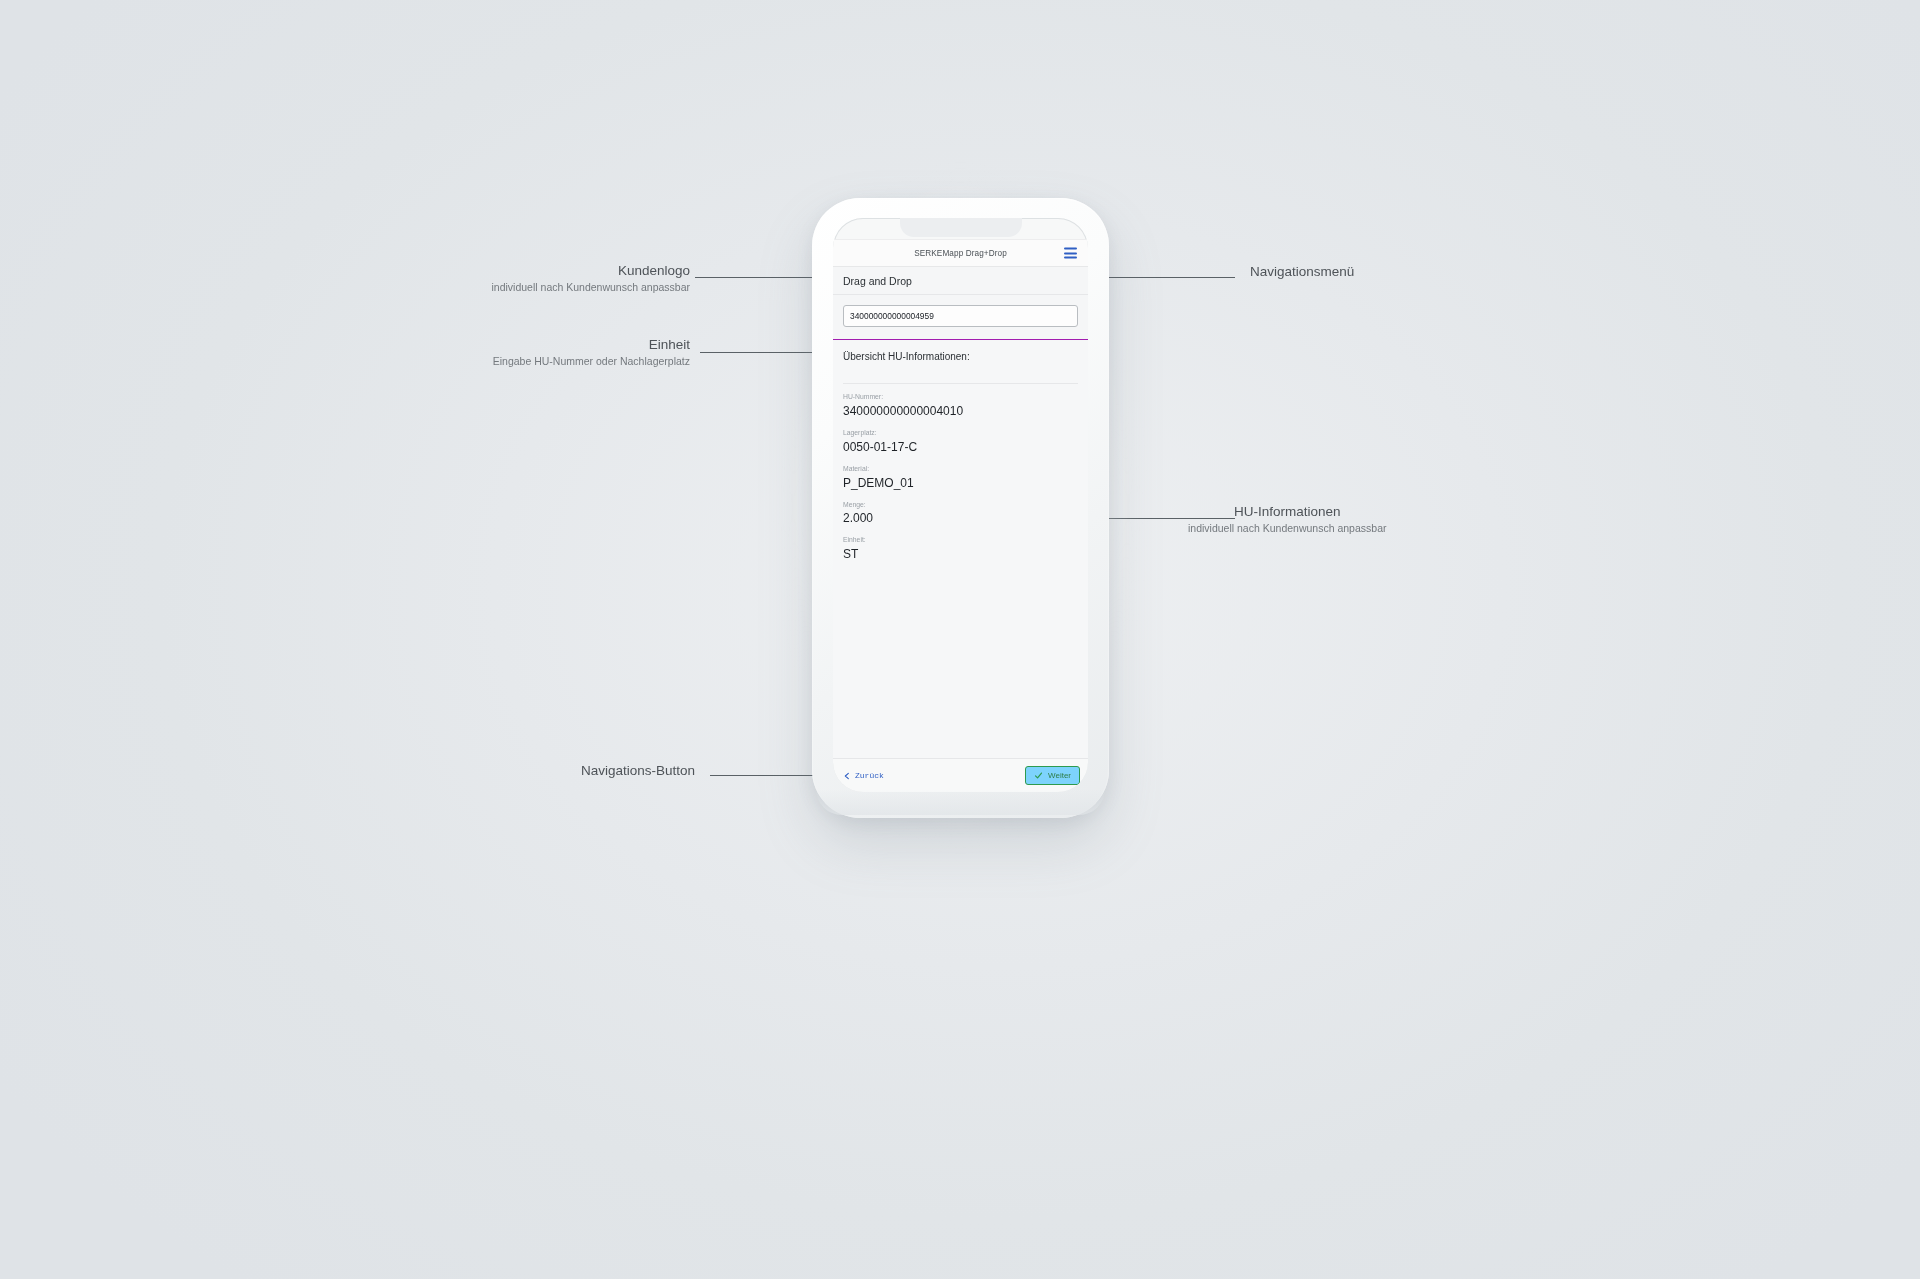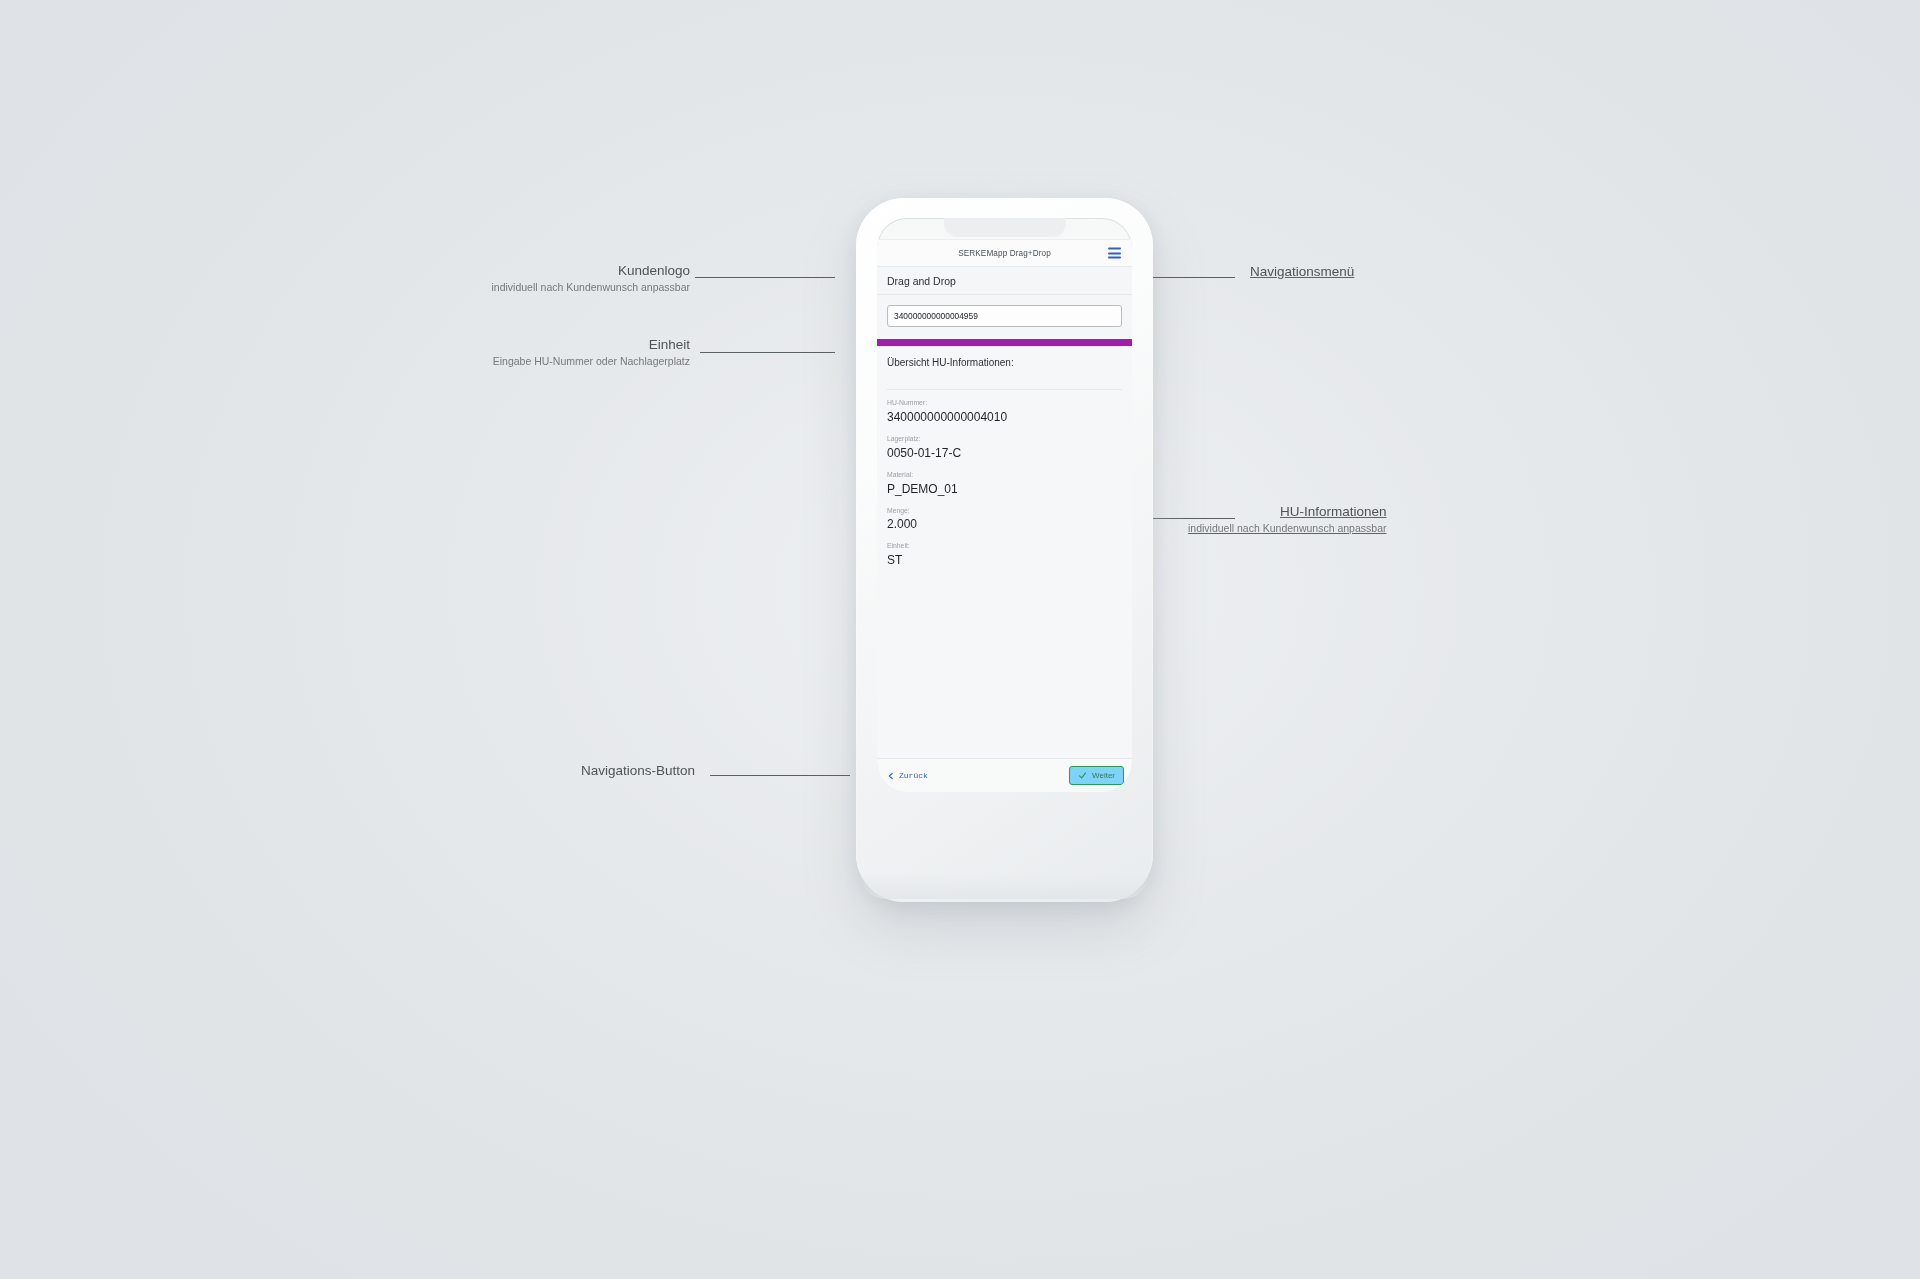--- a/index.html
+++ b/index.html
@@ -24,22 +24,21 @@
     background:
       radial-gradient(1200px 900px at 52% 46%, #eef0f2 0%, #e6e9ec 42%, #e1e5e8 70%, #dfe3e7 100%);
   }
 
   
   #phone-wrap {
     position: absolute;
     left: 812px;
     top: 198px;
     width: 297px;
-    height: 704px;
-    margin-left: 44px;
+    height: 620px;
   }
   
   #phone-glow {
     position: absolute;
     left: -26px;
     top: -26px;
     width: 349px;
     height: 672px;
     border-radius: 72px;
     background: radial-gradient(closest-side, rgba(255,255,255,0.95), rgba(255,255,255,0.35) 62%, rgba(255,255,255,0) 100%);
@@ -135,21 +134,21 @@
   }
   .page-head-title {
     font-size: 10.5px;
     color: #2b3034;
   }
 
   
   .scan-zone {
     background: #f5f6f7;
     padding: 10px 10px 12px 10px;
-    border-bottom: 7px solid #a21caf;
+    border-bottom: 1px solid #a21caf;
     flex: 0 0 auto;
   }
   .scan-input {
     width: 100%;
     box-sizing: border-box;
     height: 22px;
     border: 1px solid #b9bdc1;
     border-radius: 3px;
     background: #fdfdfd;
     font-family: "Liberation Sans", sans-serif;
@@ -234,21 +233,21 @@
     color: #4e5358;
     line-height: 1.35;
     white-space: nowrap;
   }
   .anno-sub {
     font-size: 10.5px;
     color: #74797e;
     line-height: 1.35;
     white-space: nowrap;
   }
-  .anno.right { text-align: right; text-decoration: underline; }
+  .anno.right { text-align: center; }
   .anno.left  { text-align: right; }
 
   .leader {
     position: absolute;
     height: 1px;
     background: #5a6166;
   }
 </style>
 </head>
 <body>

